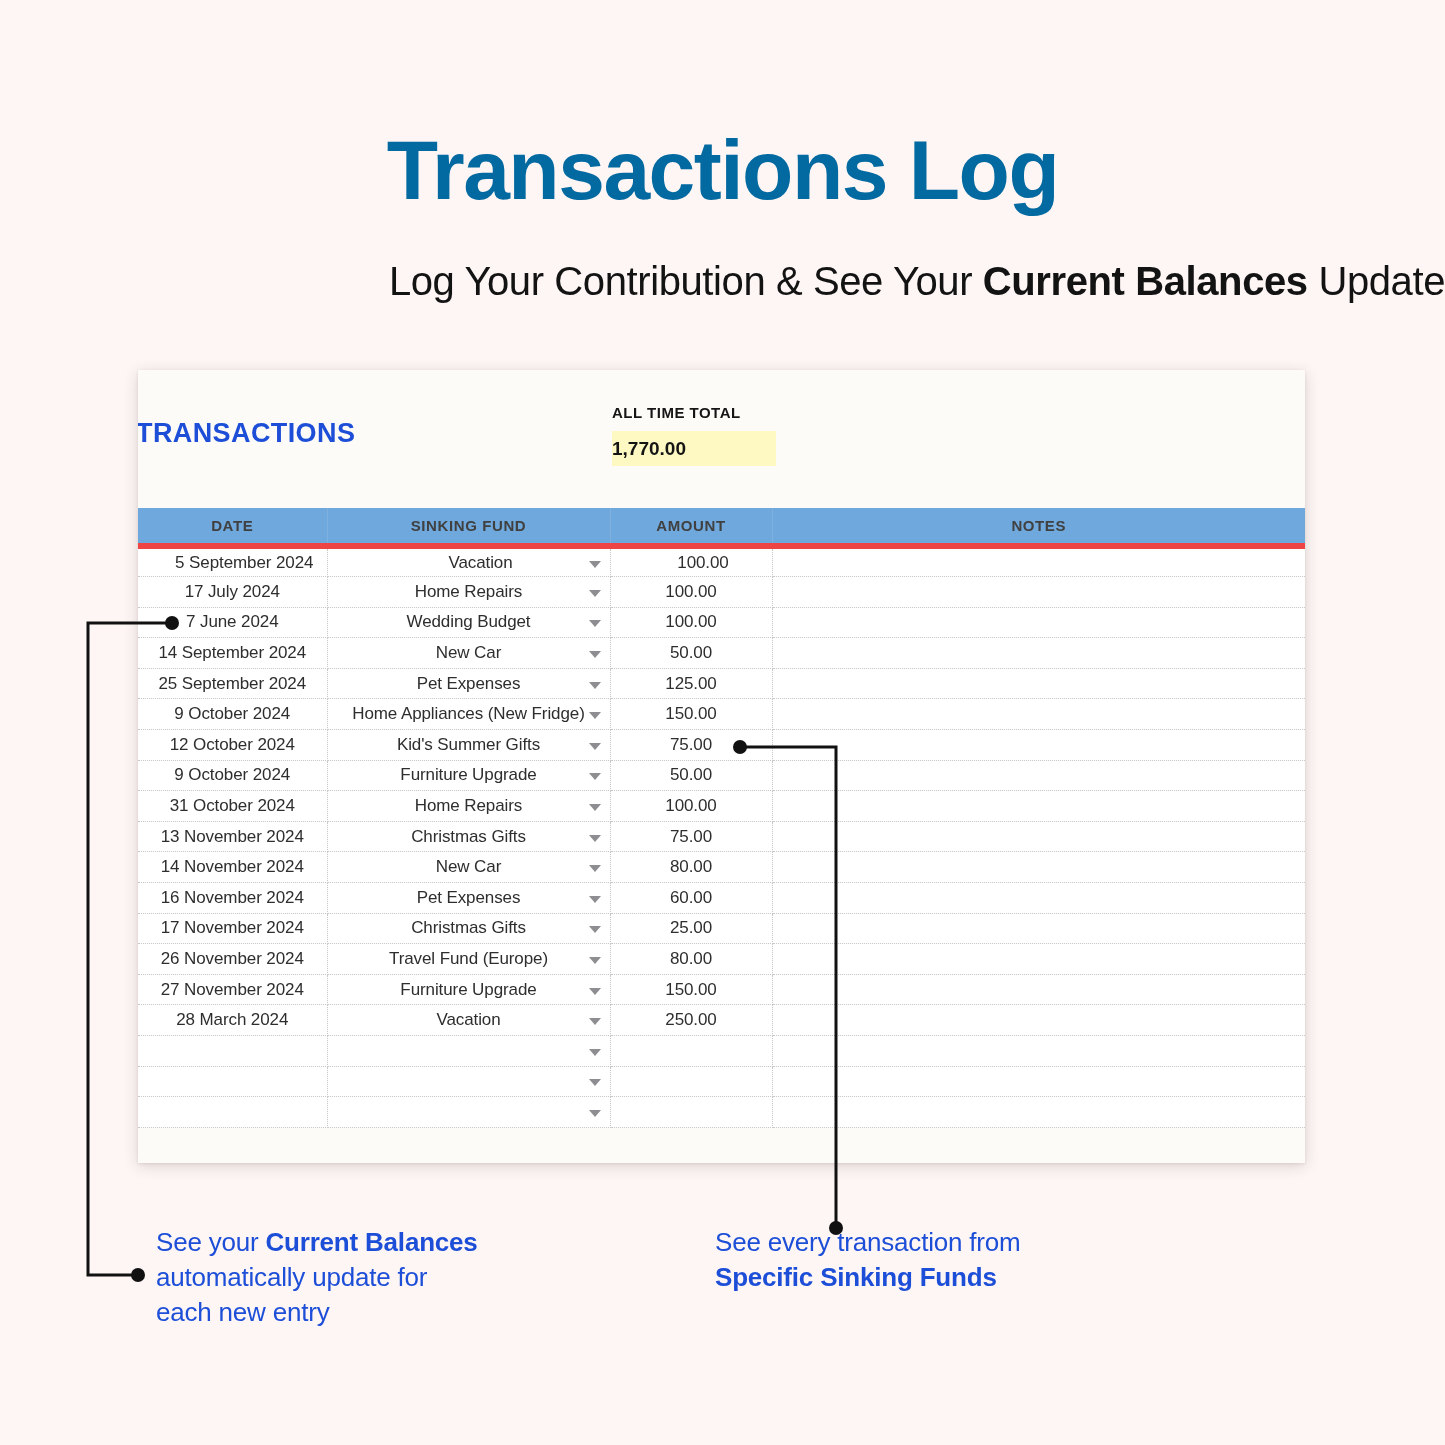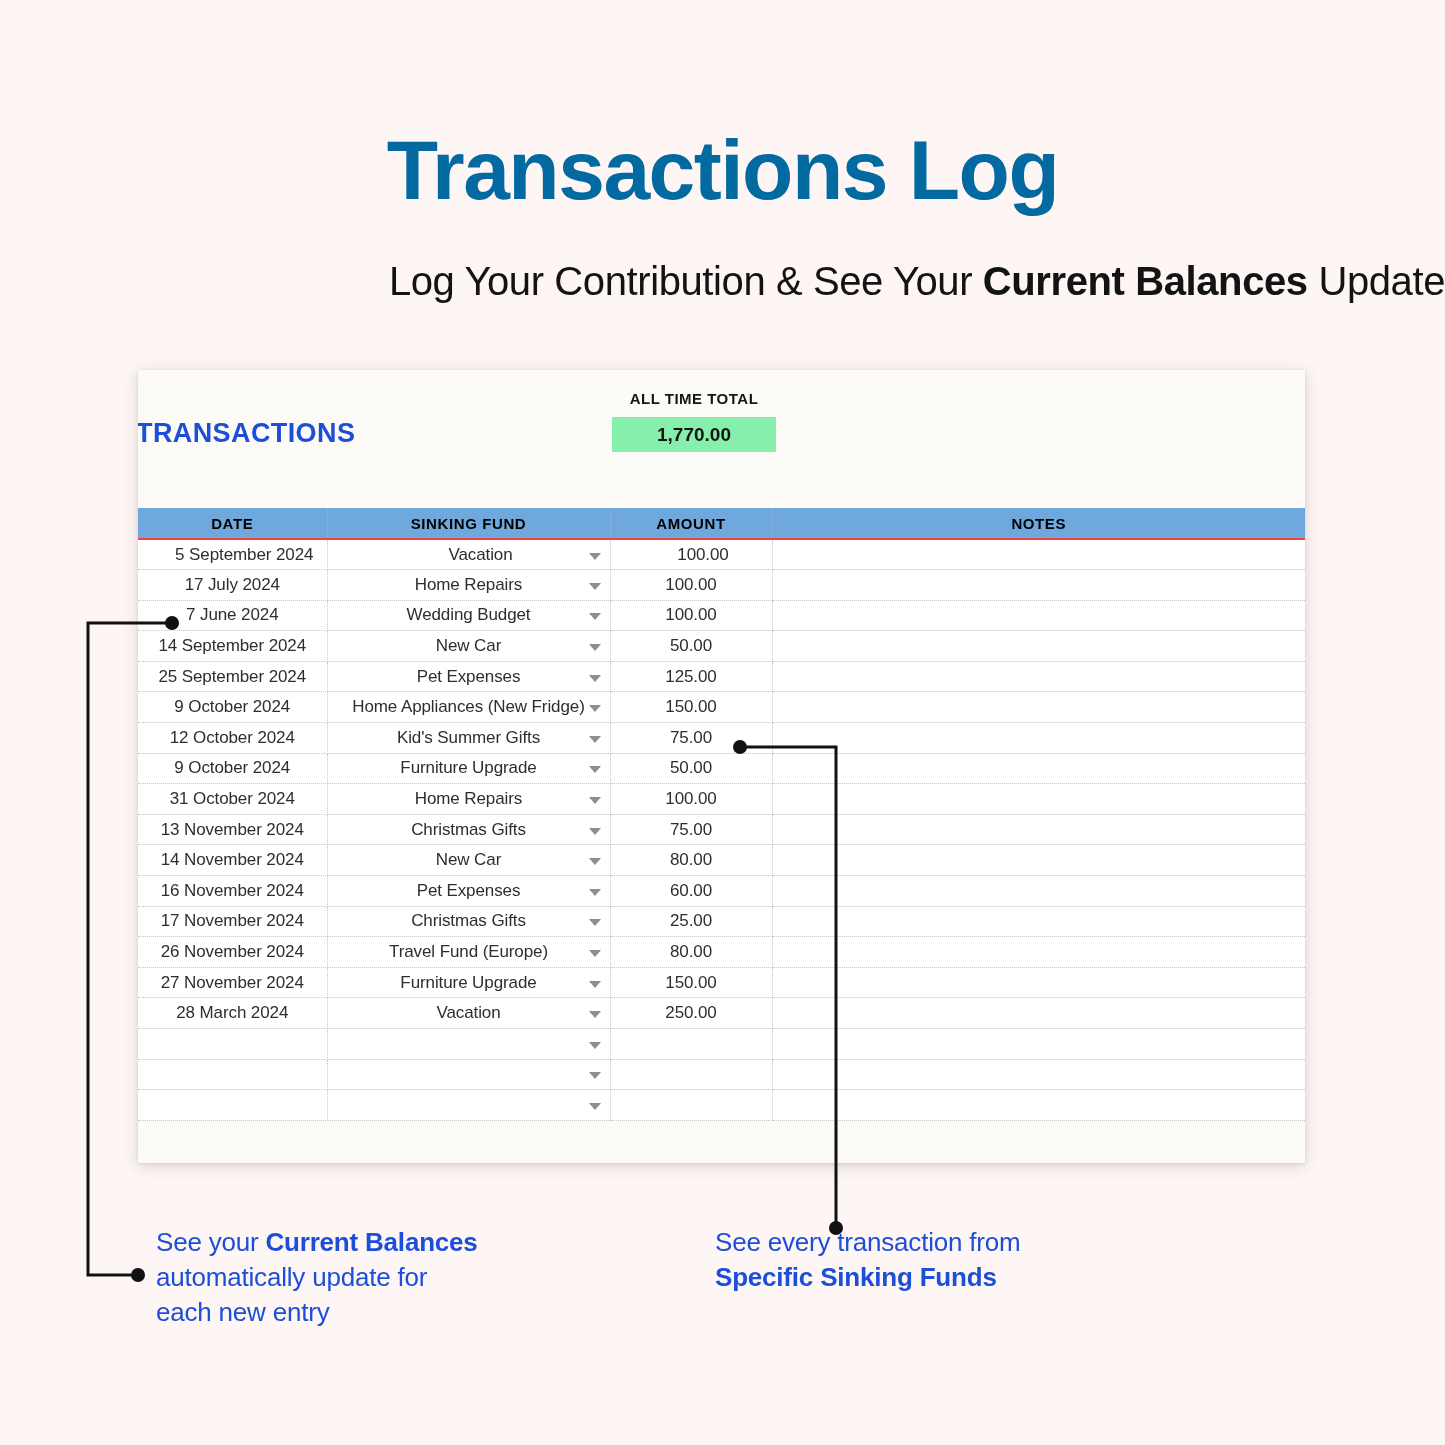--- a/index.html
+++ b/index.html
@@ -69,79 +69,78 @@
     top: 48px;
     font-size: 27px;
     font-weight: 700;
     letter-spacing: 0.4px;
     color: #1d4ed8;
   }
 
   .total-block {
     position: absolute;
     left: 474px;
-    top: 20px;
+    top: 34px;
     width: 164px;
-    text-align: center;
   }
   .total-label {
     font-size: 15px;
     font-weight: 700;
     letter-spacing: 0.5px;
     color: #151515;
     margin-bottom: 10px;
   }
   .total-value-box {
-    background: #86efac;
+    background: #fef9c3;
     height: 35px;
     line-height: 35px;
     font-size: 19px;
     font-weight: 700;
     color: #141414;
   }
 
   
   .tbl {
     width: 1167px;
     border-collapse: collapse;
     table-layout: fixed;
   }
   .tbl col.c-date   { width: 189px; }
   .tbl col.c-fund   { width: 283px; }
   .tbl col.c-amount { width: 162px; }
   .tbl col.c-notes  { width: 533px; }
 
   .tbl thead th {
     background: #6fa8dc;
-    color: #000000;
+    color: #404040;
     font-size: 15px;
     font-weight: 700;
     letter-spacing: 0.6px;
-    height: 31px;
+    height: 38px;
     text-align: center;
     border-right: 1px solid #7fb0de;
   }
   .tbl thead th:last-child { border-right: none; }
 
   .tbl tbody tr { height: 30.6px; }
 
   .tbl tbody td {
     background: #ffffff;
     font-size: 17px;
     color: #2e2e2e;
     text-align: center;
     border-bottom: 1px dotted #c9c9cd;
     border-right: 1px dotted #c9c9cd;
     height: 30.6px;
     padding: 0;
     vertical-align: middle;
     position: relative;
     letter-spacing: -0.1px;
   }
-  .tbl tbody tr:first-child td { border-top: 2px solid #ef4444; padding-left: 24px; }
+  .tbl tbody tr:first-child td { border-top: 6px solid #ef4444; padding-left: 24px; }
   .tbl tbody td:last-child { border-right: none; }
 
   .cell-fund { position: relative; padding-right: 26px; }
 
   .dd-arrow {
     position: absolute;
     right: 9px;
     top: 50%;
     margin-top: -2px;
     width: 0; height: 0;

